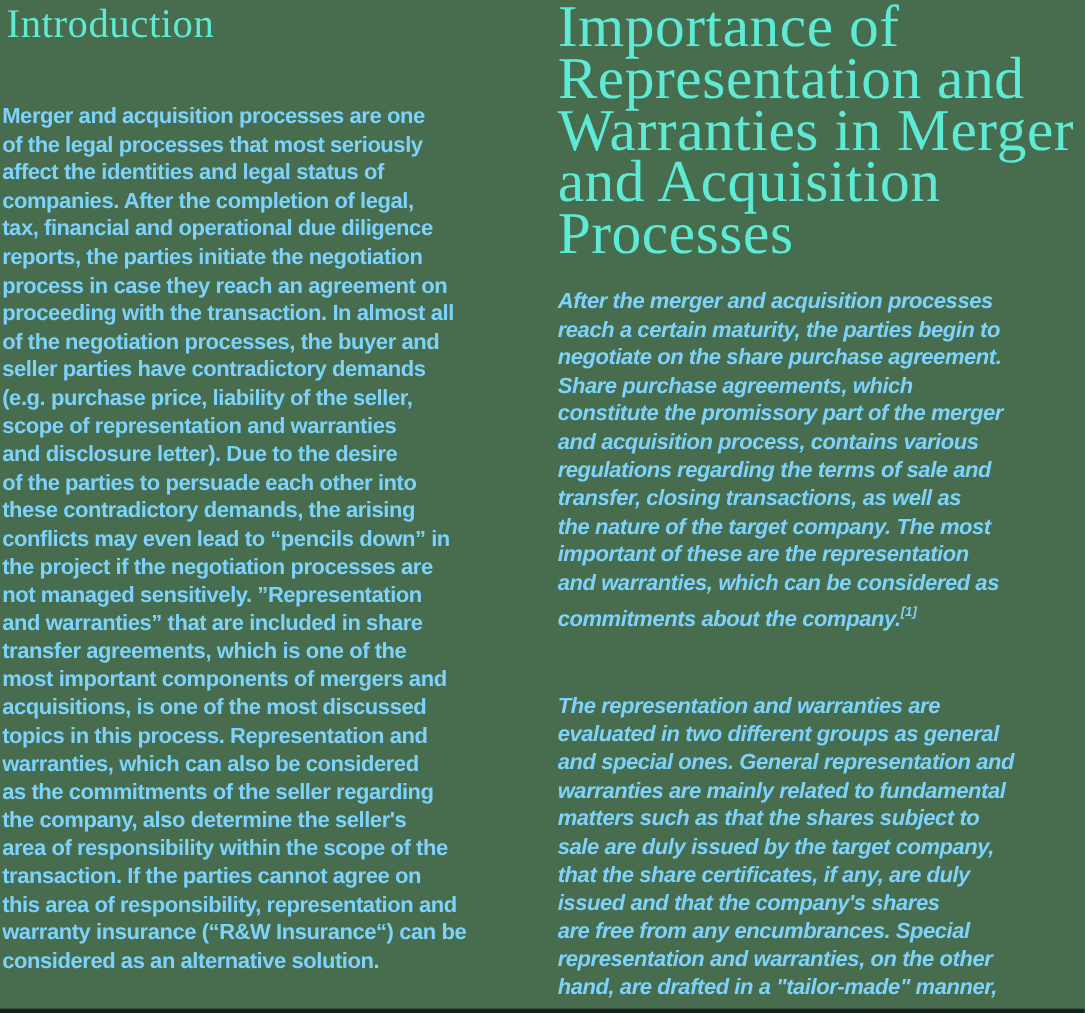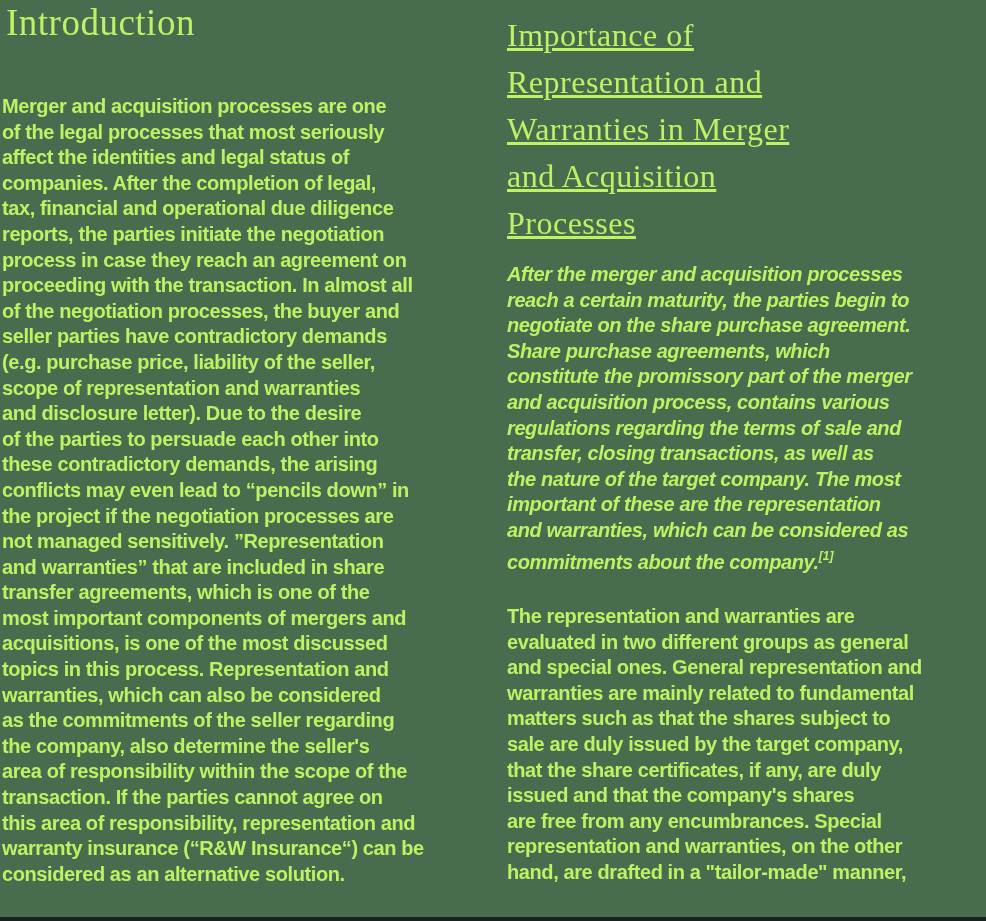--- a/index.html
+++ b/index.html
@@ -25,57 +25,56 @@
     position: absolute;
     top: 0;
   }
 
   .col-left  { left: 2px;  width: 478px; }
   .col-right { left: 507px; width: 470px; }
 
   .heading {
     font-family: "Liberation Serif", serif;
     font-weight: 400;
-    color: #bef264;
+    color: #5eead4;
     white-space: pre-line;
   }
 
   .heading-left {
     position: absolute;
     left: 4px;
     top: 2px;
     font-size: 37px;
     line-height: 42px;
     letter-spacing: 0.5px;
   }
 
   .heading-right {
     position: absolute;
     left: 0;
-    top: 12px;
-    font-size: 32px;
+    top: 1px;
+    font-size: 54px;
     line-height: 47px;
     letter-spacing: 0.5px;
-    text-decoration: underline;
   }
 
   .body-text {
     position: absolute;
     left: 0;
-    color: #bef264;
+    color: #7dd3fc;
     font-size: 20px;
     font-weight: 600;
     line-height: 25.6px;
     letter-spacing: -0.4px;
     white-space: pre;
   }
 
   .left-para   { top: 94px;  }
   .right-para1 { top: 262px; font-style: italic; }
-  .right-para2 { top: 604px; }
+  .right-para2 { top: 630px; font-style: italic; }
 
   .footnote-sup {
     font-size: 12px;
     font-weight: 600;
     vertical-align: 9px;
     letter-spacing: 0;
   }
 
   .bottom-edge {
     position: absolute;

